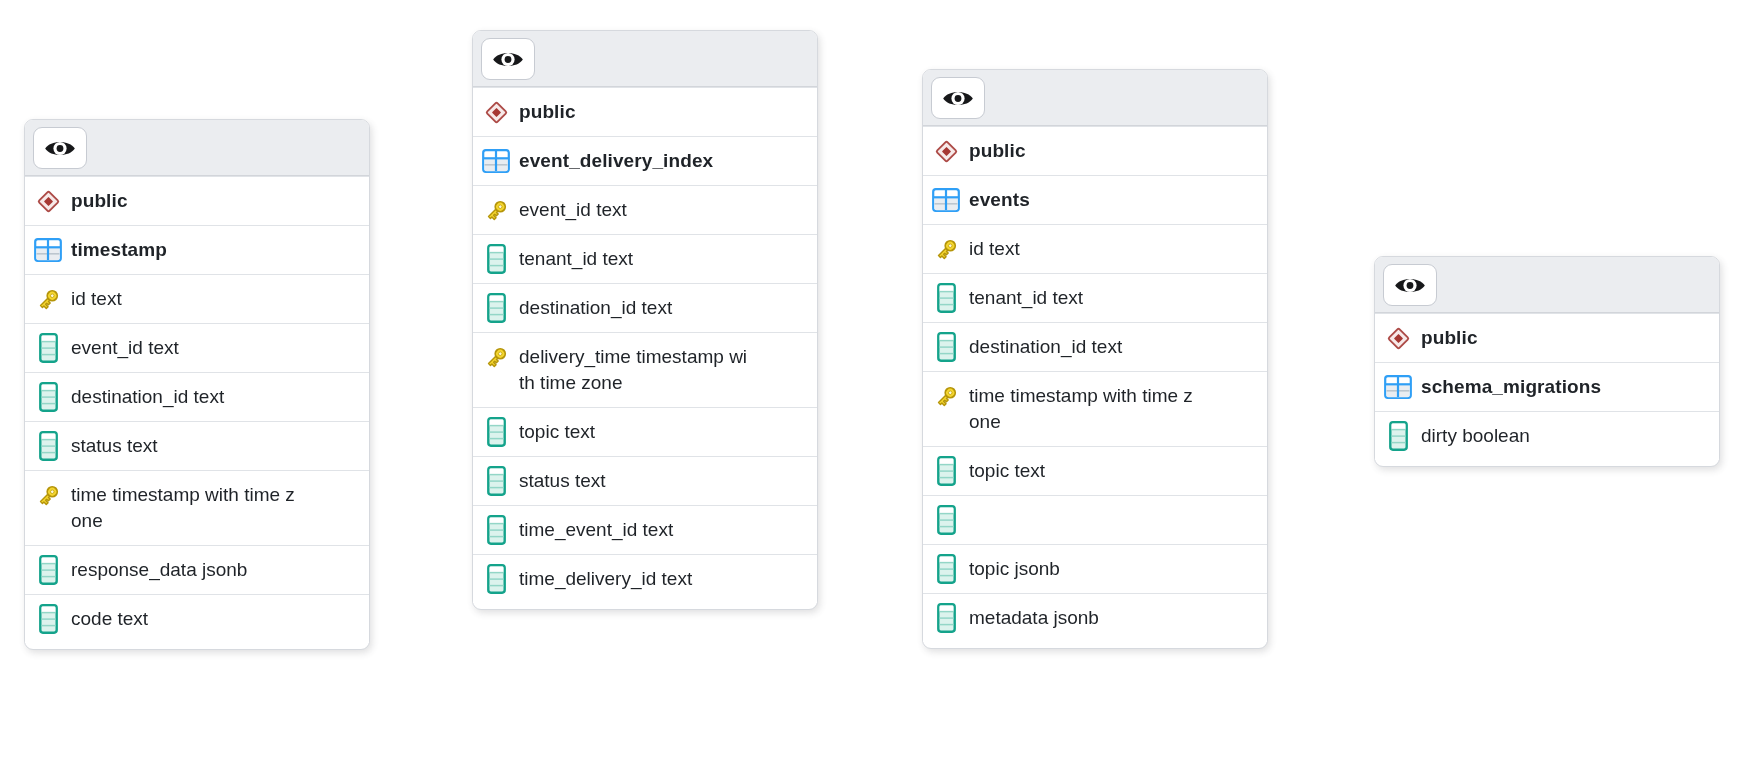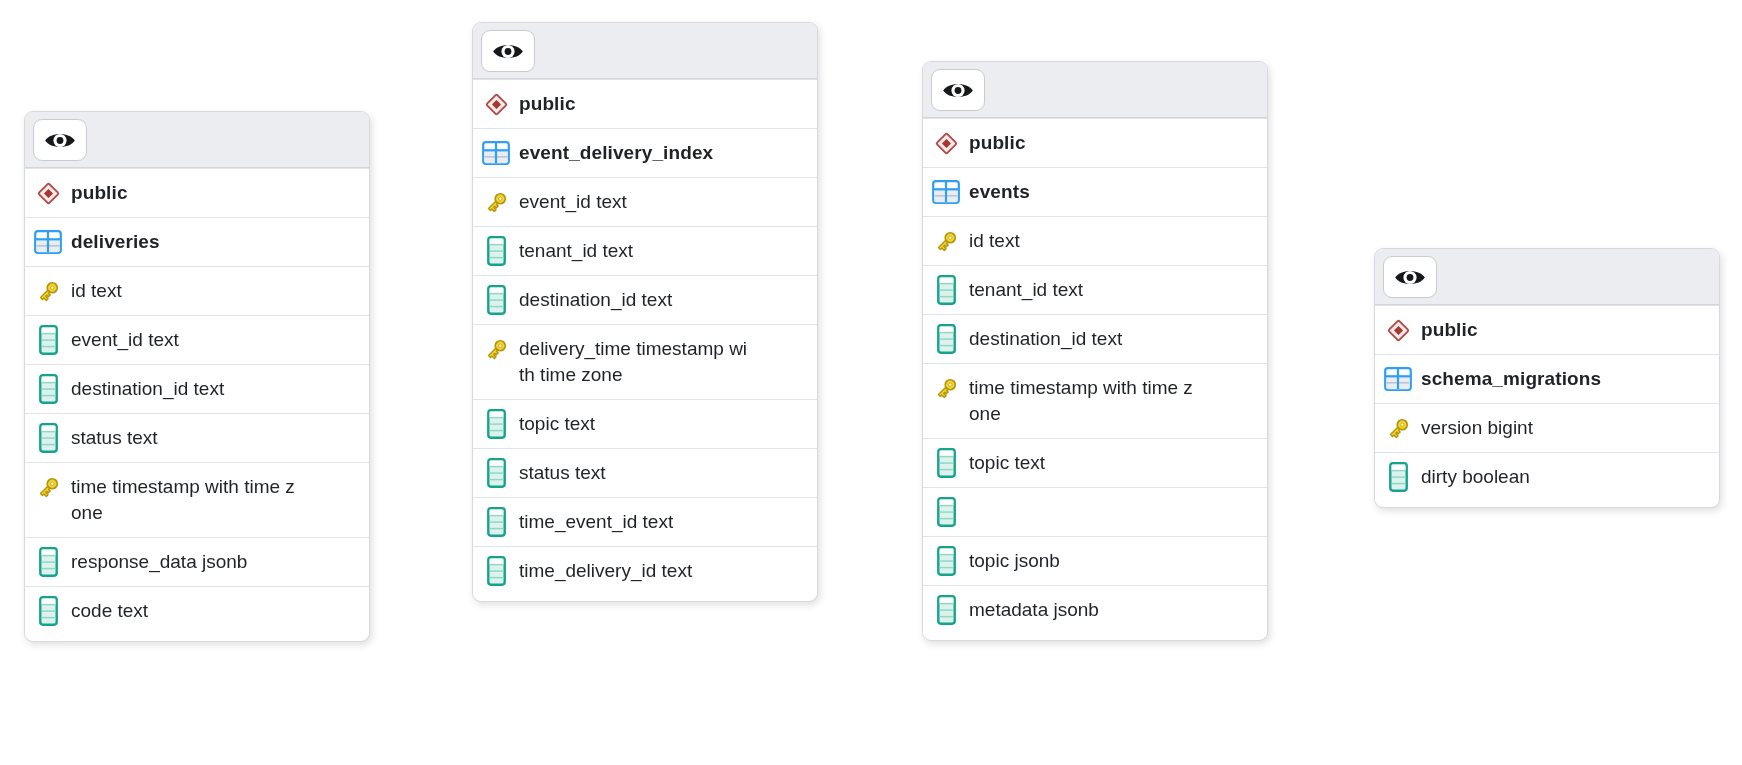--- a/index.html
+++ b/index.html
@@ -8,20 +8,21 @@
   #canvas { position: relative; width: 1742px; height: 765px; background: #ffffff; }
 
   .card {
     position: absolute;
     width: 346px;
     background: #ffffff;
     border: 1px solid #d6d9de;
     border-radius: 9px;
     box-shadow: 2px 3px 7px rgba(60,64,67,0.16);
     padding-bottom: 6px;
+    margin-top: 8px;
   }
   .hdr {
     height: 56px;
     background: #ebedf0;
     border-bottom: 1px solid #d2d5da;
     border-radius: 8px 8px 0 0;
     position: relative;
   }
   .eye-btn {
     position: absolute; left: 8px; top: 7px;
@@ -83,21 +84,21 @@
       <div class="row bold">
         <span class="ic">
           <svg width="28" height="24" viewBox="0 0 28 24">
             <rect x="1.2" y="1.2" width="25.6" height="21.6" rx="2.6" fill="#ffffff" stroke="#2f9ff6" stroke-width="2.2"></rect>
             <path d="M2.5 9.3 H25.5 V20.2 a2 2 0 0 1 -2 2 H4.5 a2 2 0 0 1 -2 -2 Z" fill="#e9edf1"></path>
             <line x1="2" y1="9.3" x2="26" y2="9.3" stroke="#2f9ff6" stroke-width="2.2"></line>
             <line x1="2.5" y1="15.8" x2="25.5" y2="15.8" stroke="#bcc6cf" stroke-width="1.6"></line>
             <line x1="14" y1="2" x2="14" y2="22" stroke="#2f9ff6" stroke-width="2.2"></line>
           </svg>
         </span>
-        <span class="lbl">deliveries</span>
+        <span class="lbl">timestamp</span>
       </div>
       <div class="row">
         <span class="ic">
           <svg width="27" height="27" viewBox="0 0 24 24">
             <g transform="rotate(-45 12 12)" stroke="#b5950a" fill="#f5d62f" stroke-linejoin="round">
               <path d="M12.6 10.8 H3.2 V13.2 H5.0 V16.2 H7.2 V13.2 H8.6 V15.3 H10.8 V13.2 H12.6 Z" stroke-width="1.3"></path>
               <circle cx="16.7" cy="12" r="4.4" stroke-width="1.6"></circle>
               <circle cx="16.7" cy="12" r="1.6" fill="#fdf6d8" stroke="#c7a90f" stroke-width="0.8"></circle>
             </g>
           </svg>
@@ -458,32 +459,20 @@
             <path d="M2.5 9.3 H25.5 V20.2 a2 2 0 0 1 -2 2 H4.5 a2 2 0 0 1 -2 -2 Z" fill="#e9edf1"></path>
             <line x1="2" y1="9.3" x2="26" y2="9.3" stroke="#2f9ff6" stroke-width="2.2"></line>
             <line x1="2.5" y1="15.8" x2="25.5" y2="15.8" stroke="#bcc6cf" stroke-width="1.6"></line>
             <line x1="14" y1="2" x2="14" y2="22" stroke="#2f9ff6" stroke-width="2.2"></line>
           </svg>
         </span>
         <span class="lbl">schema_migrations</span>
       </div>
       <div class="row">
         <span class="ic">
-          <svg width="27" height="27" viewBox="0 0 24 24">
-            <g transform="rotate(-45 12 12)" stroke="#b5950a" fill="#f5d62f" stroke-linejoin="round">
-              <path d="M12.6 10.8 H3.2 V13.2 H5.0 V16.2 H7.2 V13.2 H8.6 V15.3 H10.8 V13.2 H12.6 Z" stroke-width="1.3"></path>
-              <circle cx="16.7" cy="12" r="4.4" stroke-width="1.6"></circle>
-              <circle cx="16.7" cy="12" r="1.6" fill="#fdf6d8" stroke="#c7a90f" stroke-width="0.8"></circle>
-            </g>
-          </svg>
-        </span>
-        <span class="lbl"><span>version</span> <span>bigint</span></span>
-      </div>
-      <div class="row">
-        <span class="ic">
           <svg width="19" height="30" viewBox="0 0 19 30">
             <rect x="1.3" y="1.3" width="16.4" height="27.4" rx="2.6" fill="#dcf3ed" stroke="#14a38b" stroke-width="2.4"></rect>
             <rect x="2.6" y="2.6" width="13.8" height="5.8" rx="1.2" fill="#ffffff"></rect>
             <line x1="2.5" y1="8.6" x2="16.5" y2="8.6" stroke="#93d6c7" stroke-width="1.5"></line>
             <line x1="2.5" y1="15.1" x2="16.5" y2="15.1" stroke="#93d6c7" stroke-width="1.5"></line>
             <line x1="2.5" y1="21.6" x2="16.5" y2="21.6" stroke="#93d6c7" stroke-width="1.5"></line>
           </svg>
         </span>
         <span class="lbl"><span>dirty</span> <span>boolean</span></span>
       </div>

